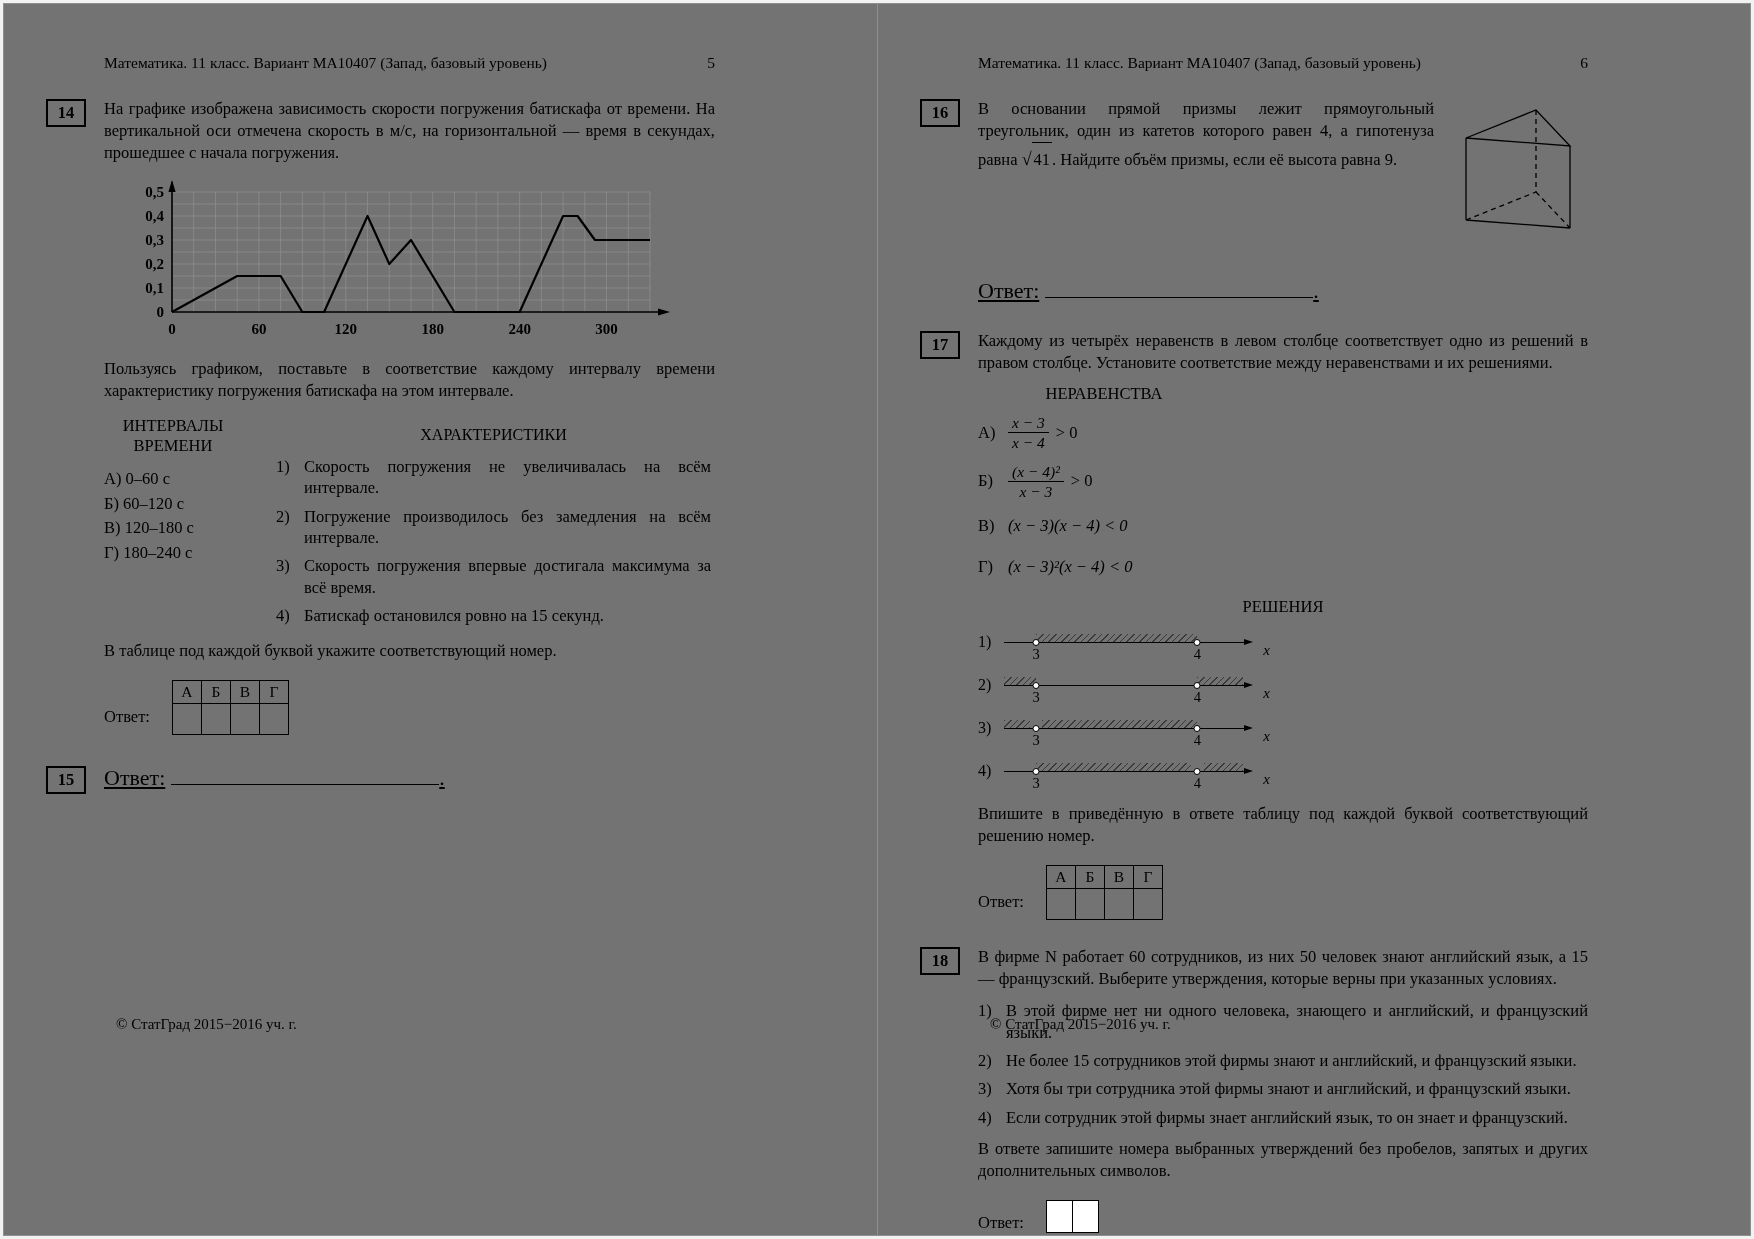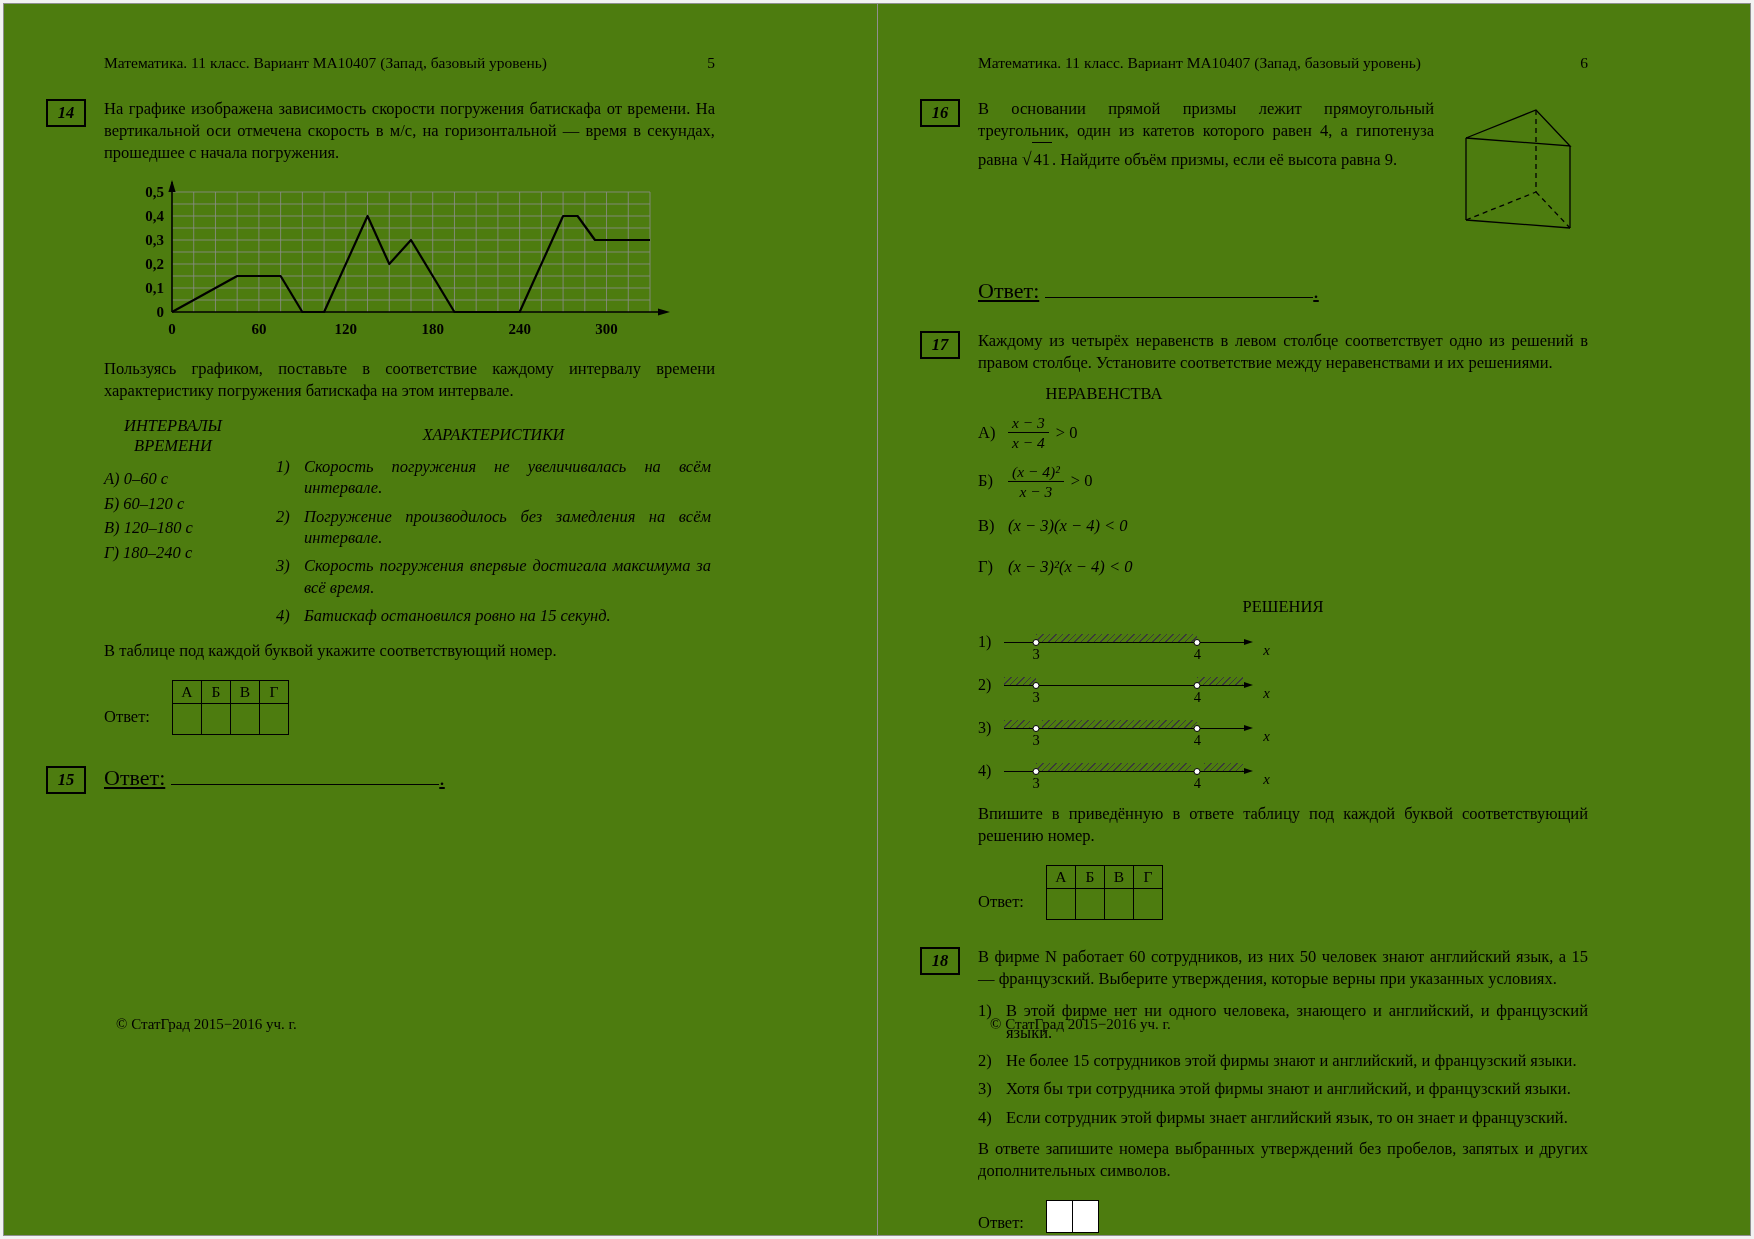--- a/index.html
+++ b/index.html
@@ -1,41 +1,41 @@
 <!DOCTYPE html>
 <html><head>
 <meta charset="utf-8">
 <style>
   * { box-sizing: border-box; }
   html,body { margin:0; padding:0; background:#f2f2f2; }
   body { font-family:"Liberation Serif","DejaVu Serif",serif; color:#000; }
-  .sheet { width:1748px; height:1233px; margin:3px auto; background:#4d7c0f;
+  .sheet { width:1748px; height:1233px; margin:3px auto; background:#737373;
            border:1px solid #8f8f8f; display:flex; overflow:hidden; }
   .page { width:874px; position:relative; overflow:hidden; }
   .page--right { border-left:1px solid #8f8f8f; }
   .inner { padding:50px 162px 0 100px; }
   .hdr { display:flex; justify-content:space-between; font-size:15.5px; margin-bottom:26px; }
   .para { font-size:16.5px; line-height:1.33; text-align:justify; margin:0 0 10px 0; }
   .problem { position:relative; margin-bottom:24px; }
   .pnum { position:absolute; left:-58px; top:1px; width:40px; height:28px; border:2px solid #000;
-          display:flex; align-items:center; justify-content:center; font-weight:bold; font-size:16.5px;font-style:italic; }
+          display:flex; align-items:center; justify-content:center; font-weight:bold; font-size:16.5px; }
   .footer { position:absolute; top:1012px; left:112px; font-size:15px; }
 
   
   .chart-wrap { margin:14px 0 12px 22px; }
   svg { overflow:visible; }
   .grid { stroke:#8d8d8d; stroke-width:0.8; }
   .axis { stroke:#000; stroke-width:1.6; }
   .series { fill:none; stroke:#000; stroke-width:2.2; stroke-linejoin:round; }
   .ytick { font:bold 15px "Liberation Serif",serif; text-anchor:end; }
   .xtick { font:bold 15px "Liberation Serif",serif; text-anchor:middle; }
   polygon { fill:#000; }
 
   
-  .cols { display:flex; margin:14px 4px 6px 0;font-style:italic; }
+  .cols { display:flex; margin:14px 4px 6px 0; }
   .col-int { width:158px; flex:none; }
   .col-int .coltitle { text-align:center; width:138px; font-size:16.5px; line-height:1.25; margin-bottom:10px; }
   .int-item { font-size:16.5px; line-height:1.5; }
   .col-char { flex:1; margin-left:14px; }
   .col-char .coltitle { text-align:center; font-size:16px; padding-top:10px; margin-bottom:12px; }
   .num-item { display:flex; font-size:16.5px; line-height:1.3; margin-bottom:7px; }
   .num-item .n { width:28px; flex:none; }
   .num-item .t { flex:1; text-align:justify; }
 
   

